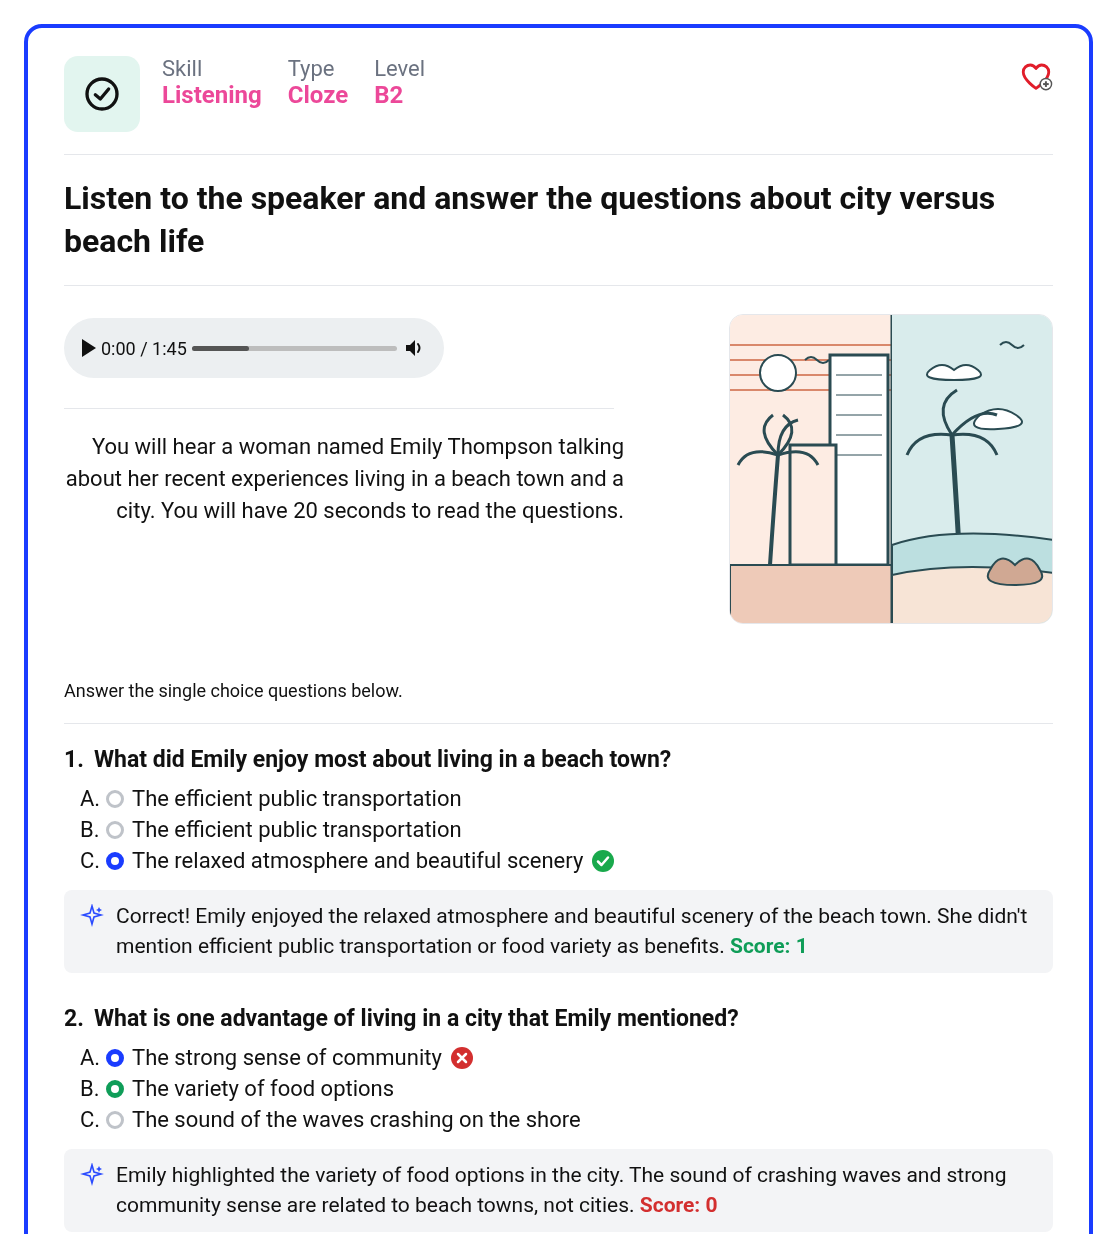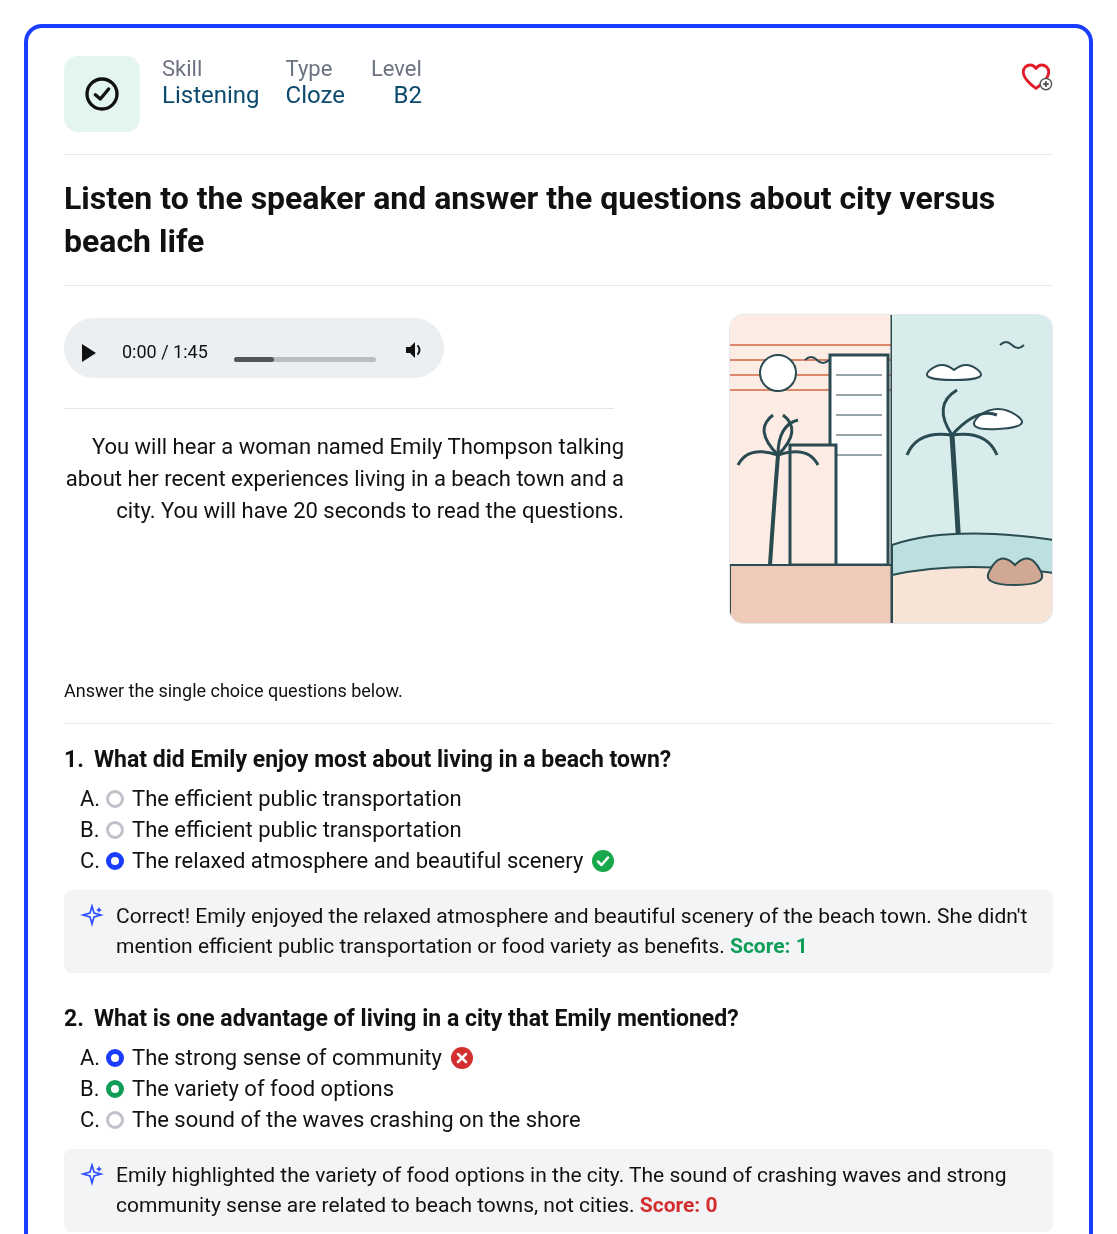--- a/index.html
+++ b/index.html
@@ -28,21 +28,21 @@
     height: 76px;
     background: #e2f5ef;
     border-radius: 14px;
     display: flex;
     align-items: center;
     justify-content: center;
   }
   .meta-group { display: flex; gap: 26px; }
   .meta-item { display: flex; flex-direction: column; }
   .meta-label { font-size: 22px; color: #6b7280; }
-  .meta-value { font-size: 24px; font-weight: 400; color: #0c4a6e; text-align: right; }
+  .meta-value { font-size: 24px; font-weight: 700; color: #ec4899; }
   .fav-btn {
     position: absolute;
     right: 0;
     top: 4px;
     cursor: pointer;
   }
   .divider {
     height: 1px;
     background: #e5e7eb;
     margin: 22px 0;
@@ -56,23 +56,23 @@
     display: flex;
     gap: 30px;
   }
   .left-col { flex: 1; }
   .audio-player {
     width: 380px;
     height: 60px;
     background: #eceff1;
     border-radius: 30px;
     display: flex;
-    align-items: flex-end;
-    padding: 16px 18px;
-    gap: 26px;
+    align-items: center;
+    padding: 8px 18px;
+    gap: 5px;
     margin-top: 10px;
   }
   .play-triangle {
     width: 0; height: 0;
     border-top: 9px solid transparent;
     border-bottom: 9px solid transparent;
     border-left: 14px solid #111;
   }
   .time-text { font-size: 18px; color: #111; }
   .progress-track {

